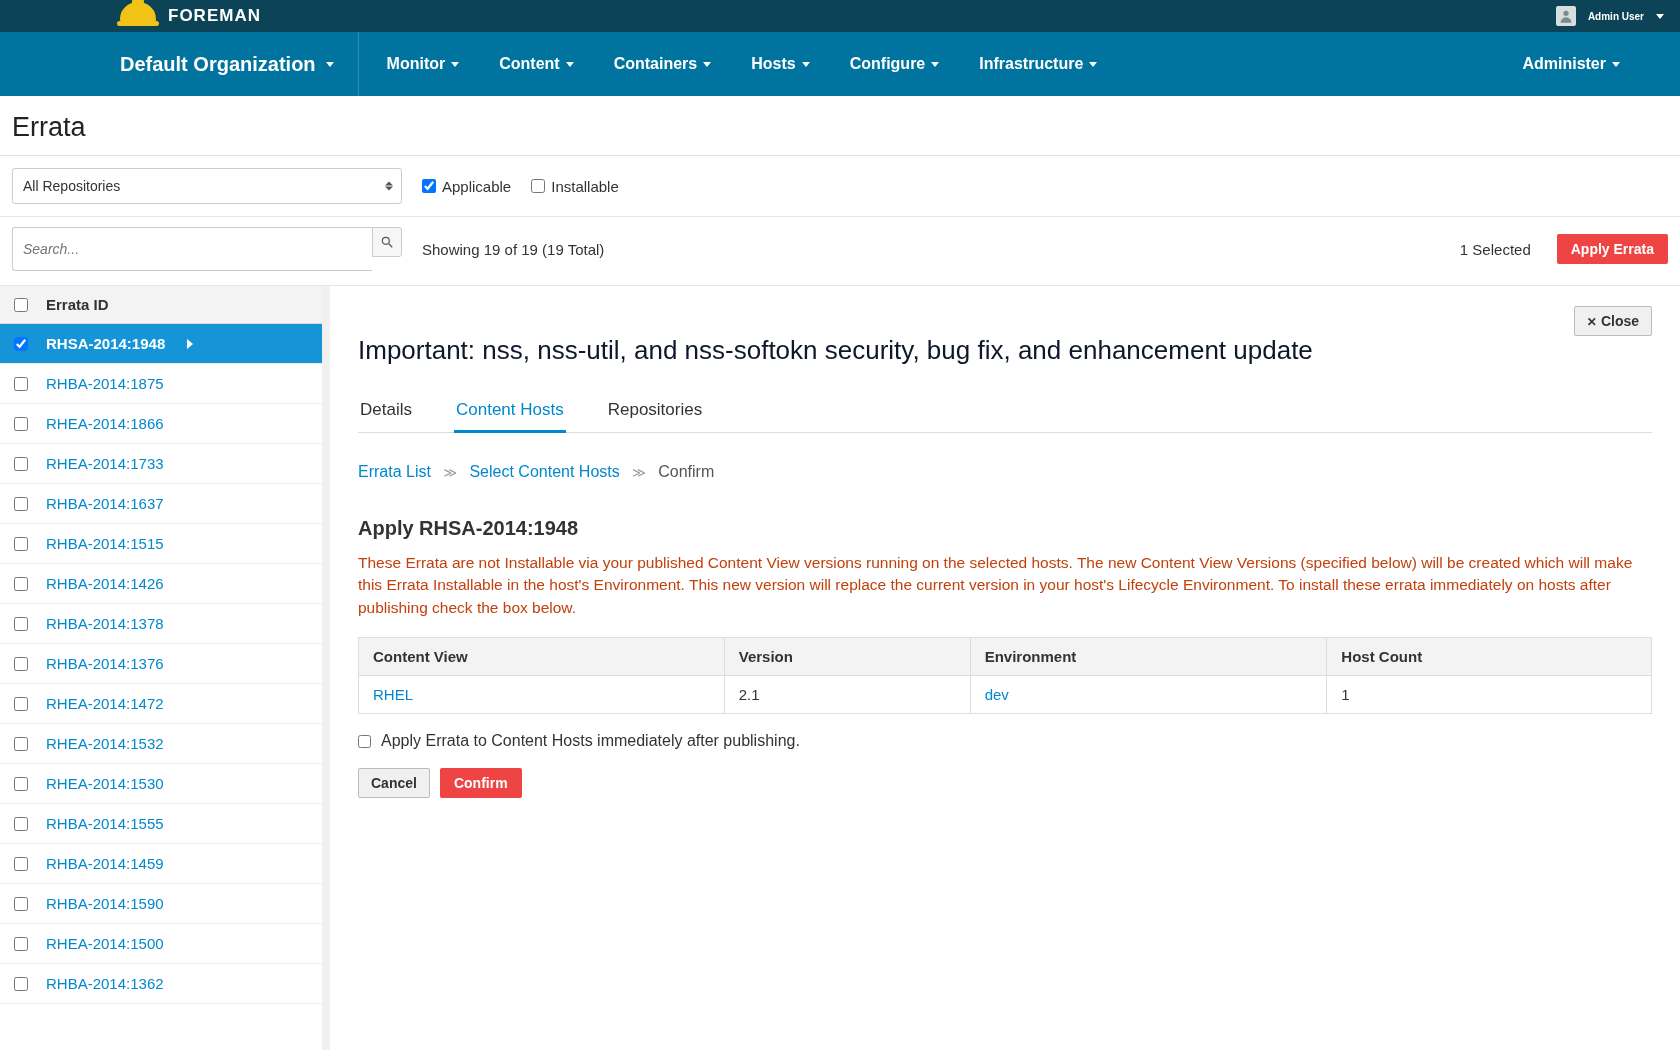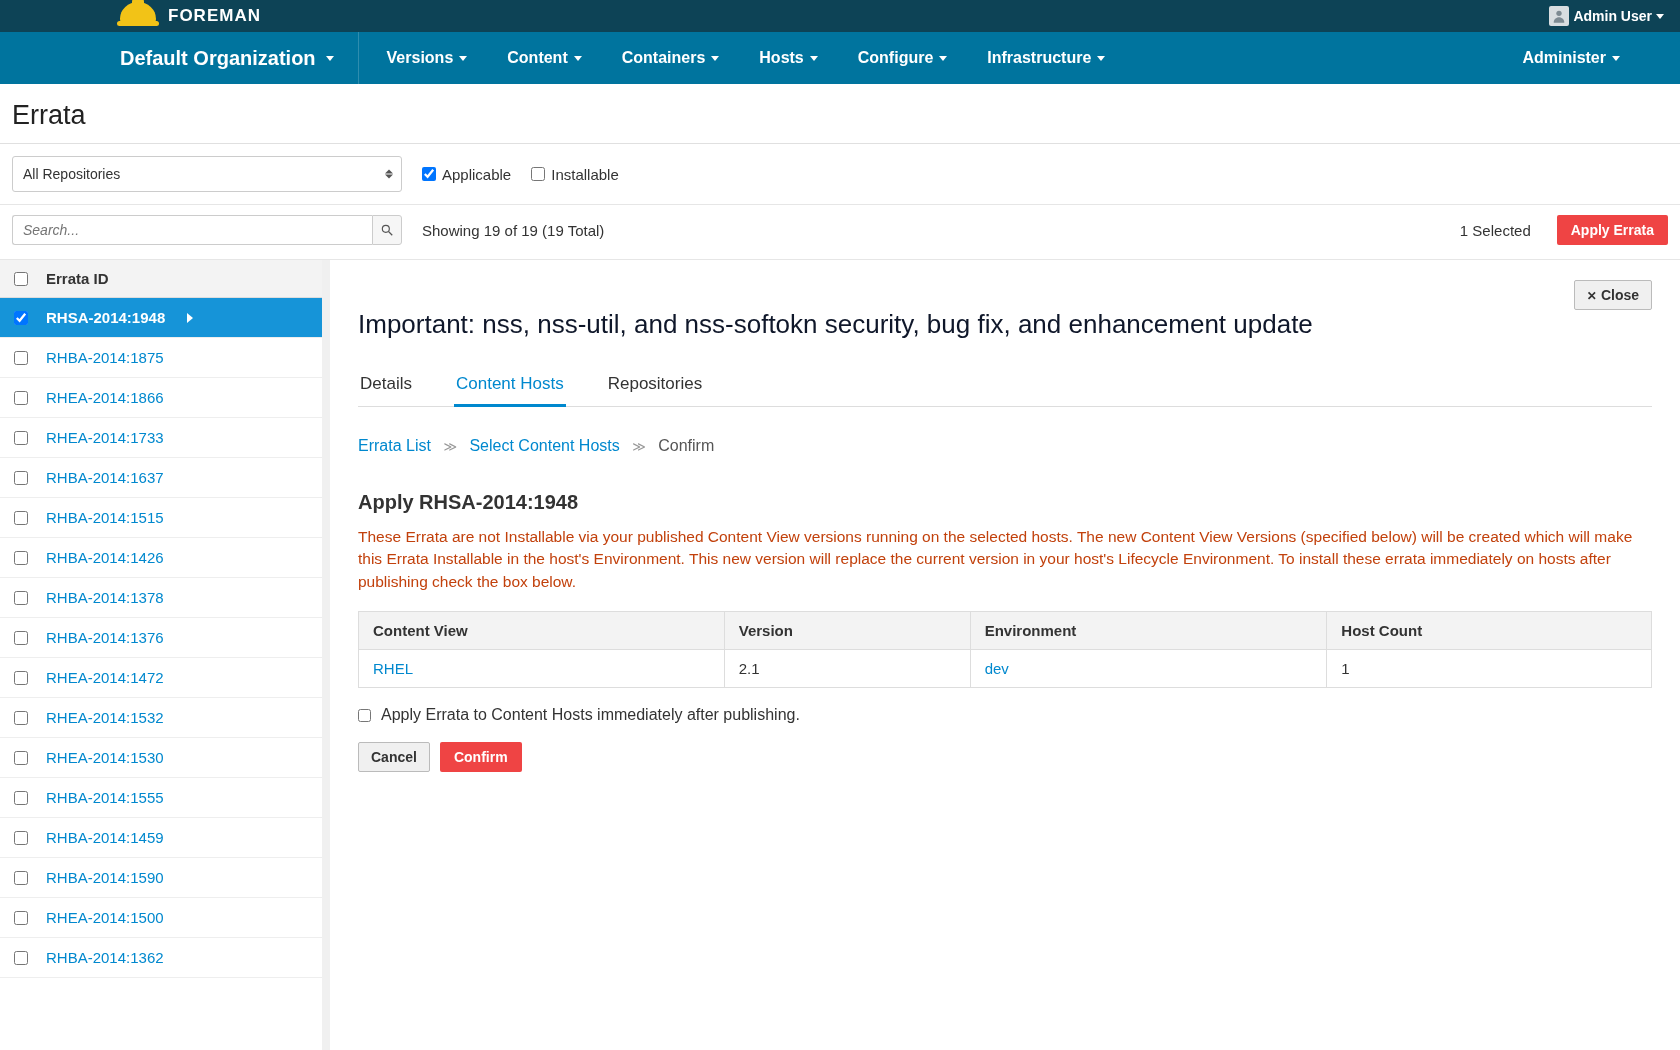--- a/index.html
+++ b/index.html
@@ -54,22 +54,22 @@
 }
 .brand {
   font-weight: 700;
   letter-spacing: 1px;
   font-size: 17px;
 }
 .topbar-spacer { flex: 1; }
 .user-menu {
   display: flex;
   align-items: center;
-  gap: 4px;
-  font-size: 14px;
+  gap: 12px;
+  font-size: 10px;
   font-weight: 600;
   cursor: pointer;
 }
 .avatar {
   width: 20px; height: 20px;
   background: #d8dde0;
   border-radius: 2px;
   display: flex;
   align-items: center;
   justify-content: center;
@@ -79,21 +79,21 @@
   display: inline-block;
   width: 0; height: 0;
   border-left: 4px solid transparent;
   border-right: 4px solid transparent;
   border-top: 5px solid currentColor;
   vertical-align: middle;
 }
 
 .mainnav {
   background: #00749e;
-  height: 52px;
+  height: 64px;
   display: flex;
   align-items: stretch;
   padding-left: 120px;
   color: #fff;
 }
 .org-switch {
   display: flex;
   align-items: center;
   gap: 10px;
   font-weight: 700;
@@ -168,21 +168,21 @@
   padding: 10px 12px 14px;
   border-bottom: 1px solid #e6e6e6;
   gap: 20px;
 }
 .search-wrap {
   display:flex;
   width: 390px;
 }
 .search-input {
   flex:1;
-  height: 30px;
+  height: 44px;
   border: 1px solid #ccc;
   border-right: none;
   border-radius: 3px 0 0 3px;
   padding: 0 10px;
   font-size: 14px;
   font-style: italic;
   color: #999;
 }
 .search-btn {
   width: 30px; height: 30px;
@@ -372,21 +372,21 @@
   </div>
 </div>
 
 <div class="mainnav">
   <div class="org-switch">
     <span>Default Organization</span>
     <span class="caret"></span>
   </div>
   <div class="nav-items">
     <div class="nav-item">
-        <span>Versions</span>
+        <span>Monitor</span>
         <span class="caret"></span>
       </div>
     <div class="nav-item">
         <span>Content</span>
         <span class="caret"></span>
       </div>
     <div class="nav-item">
         <span>Containers</span>
         <span class="caret"></span>
       </div>

